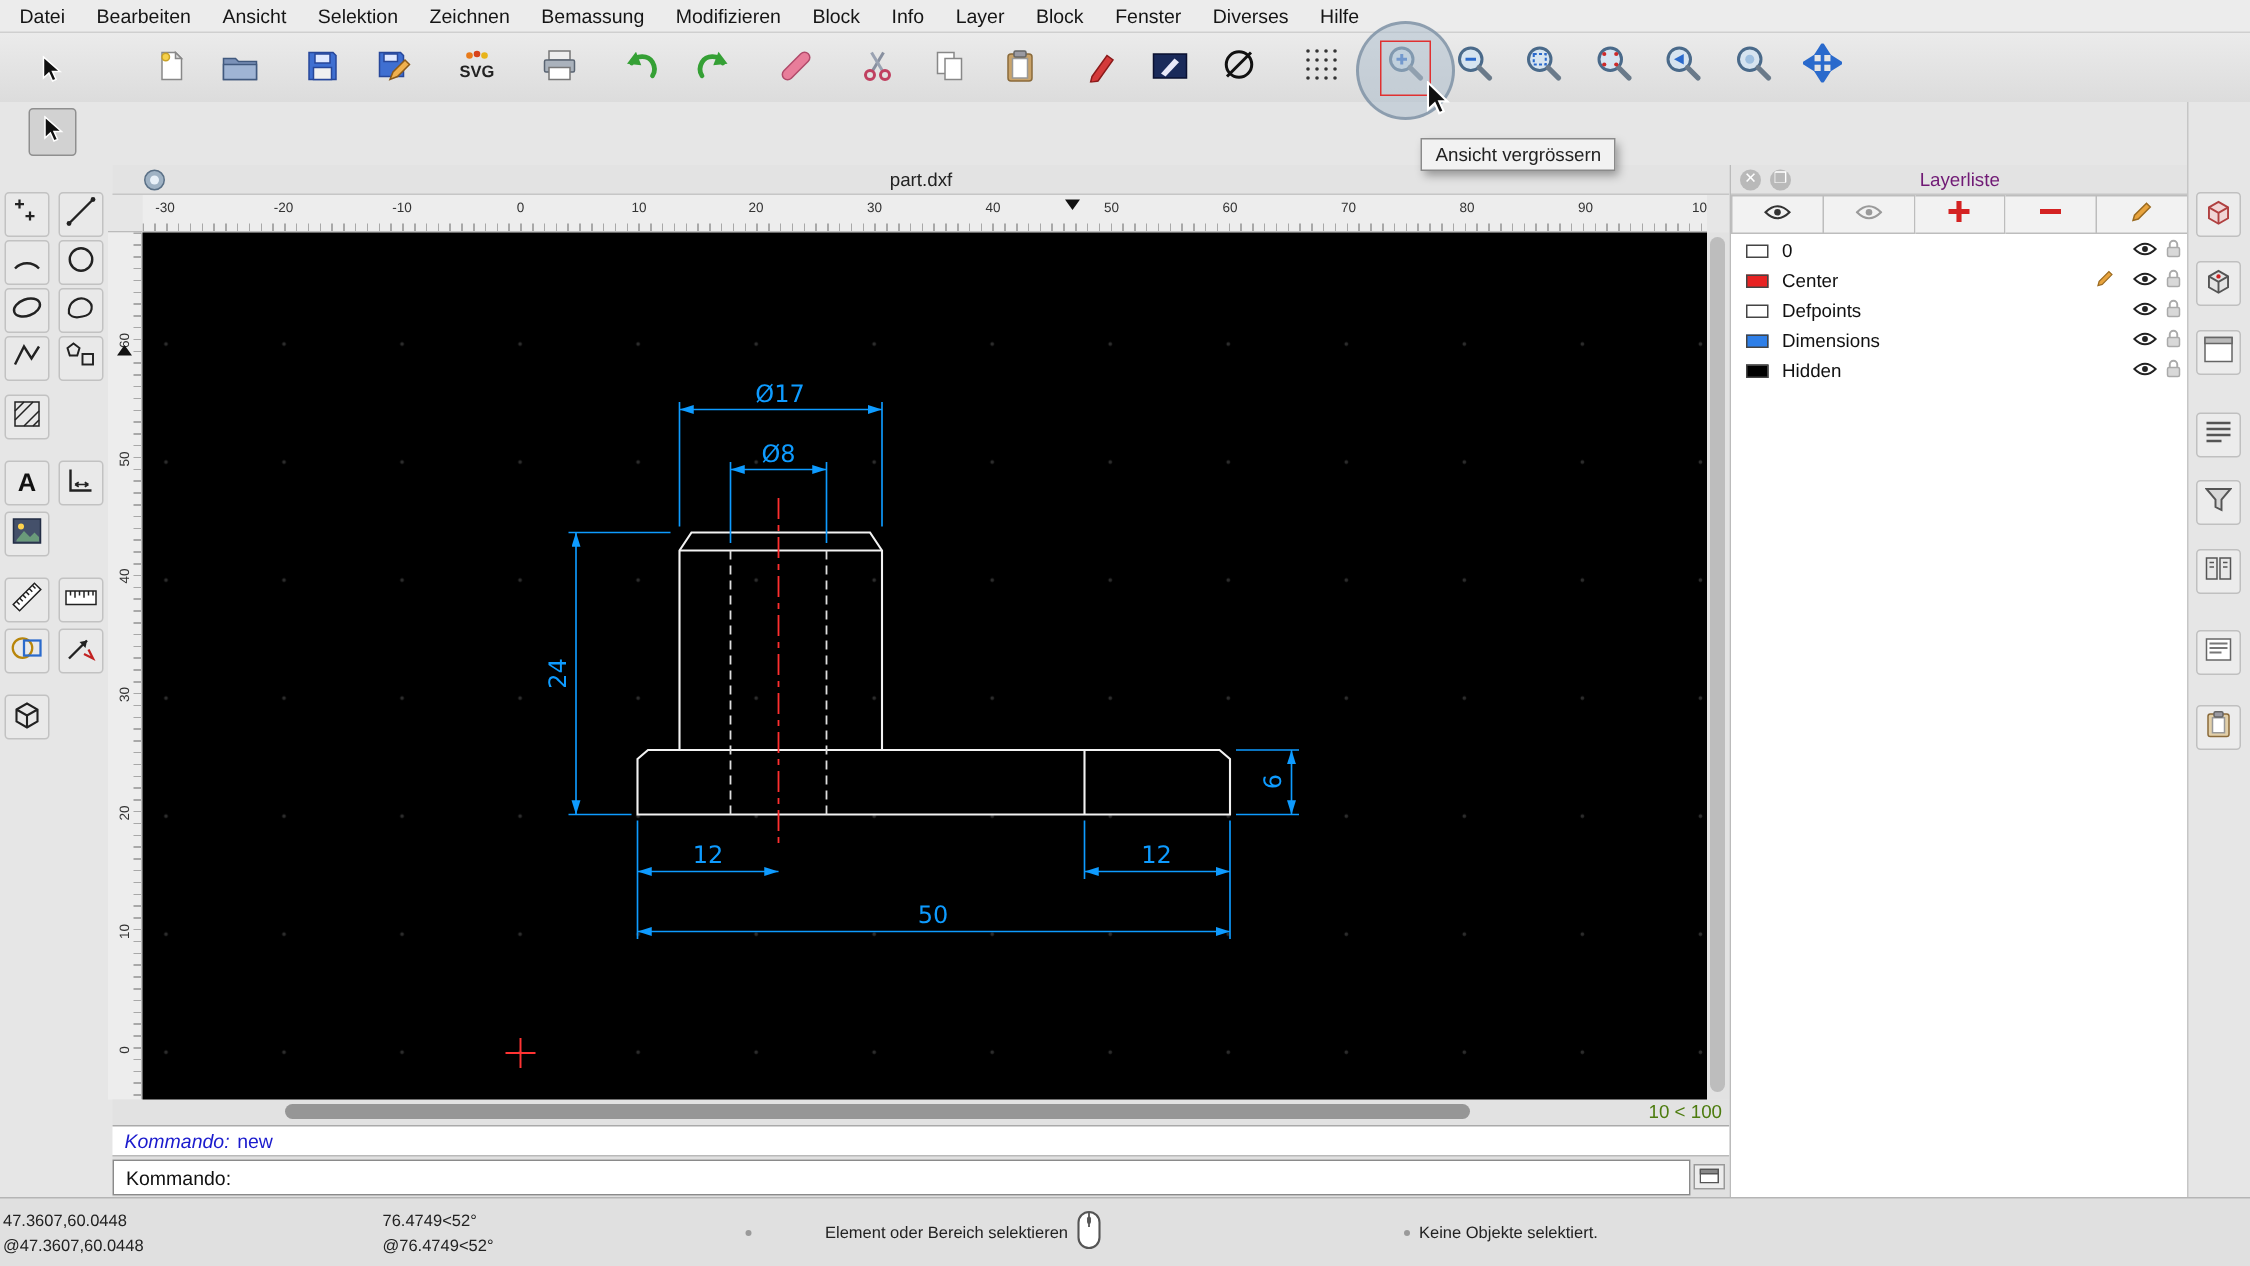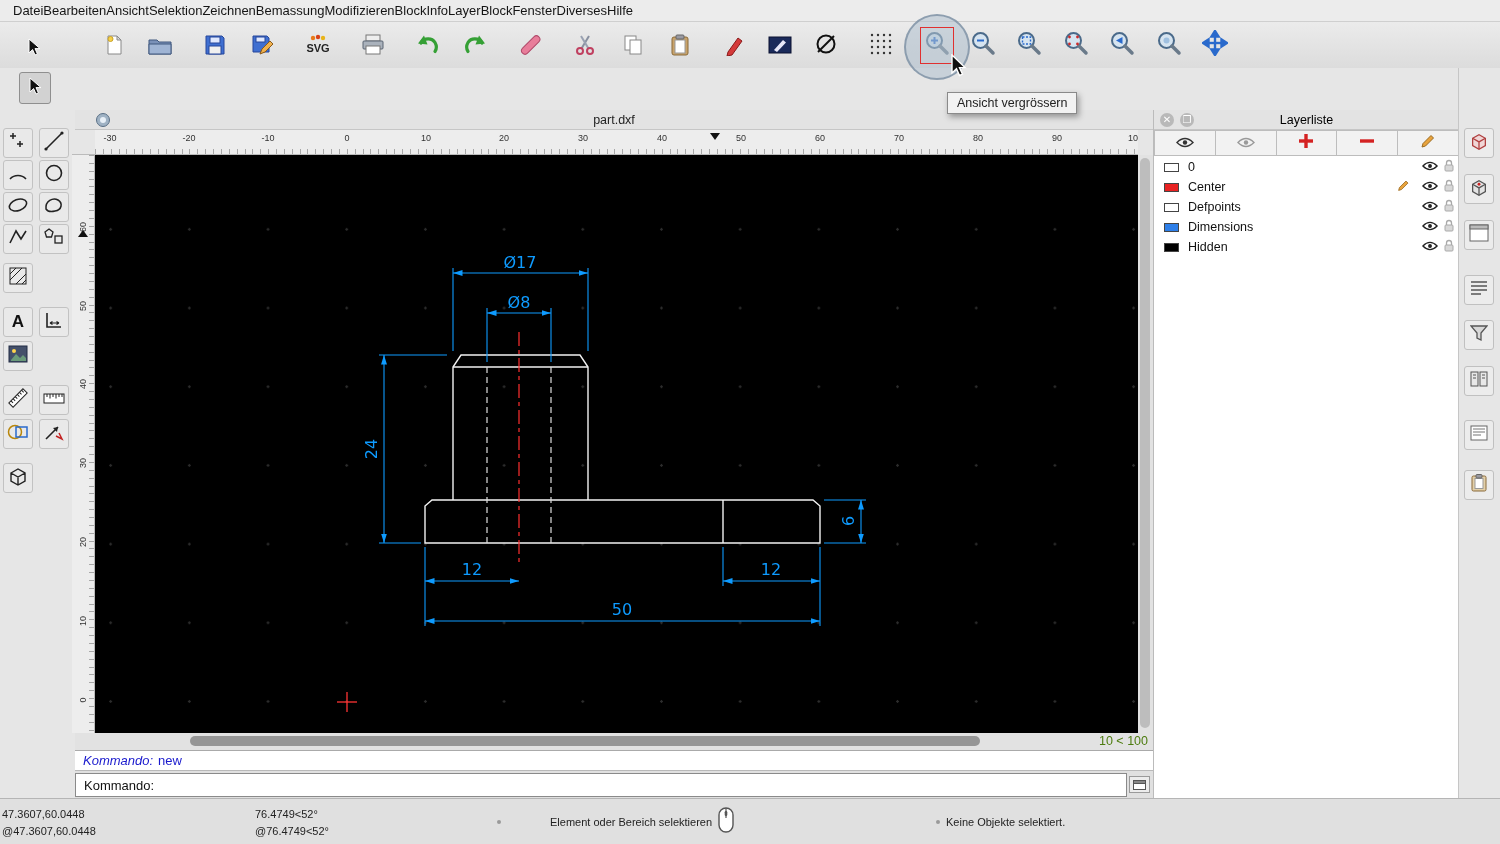--- a/index.html
+++ b/index.html
@@ -1,21 +1,21 @@
 <!DOCTYPE html>
 <html><head>
 <meta charset="utf-8">
 <style>
   * { margin:0; padding:0; box-sizing:border-box; }
   html,body { width:1500px; height:844px; overflow:hidden; }
   body { font-family:"Liberation Sans","DejaVu Sans",sans-serif; background:#e6e6e6; position:relative; color:#111; }
 
   
   .menubar { position:absolute; left:0; top:0; width:1500px; height:22px; background:#ececec;
-             border-bottom:1px solid #cfcfcf; display:flex; align-items:center; padding-left:13px; }
+             border-bottom:1px solid #cfcfcf; display:flex; align-items:center; padding-left:13px; gap:21px; }
   .menubar span { font-size:13px; color:#151515; white-space:nowrap; }
 
   
   .toolbar { position:absolute; left:0; top:22px; width:1500px; height:46px; background:linear-gradient(#ebebeb,#dcdcdc); }
   .tbtn { position:absolute; top:8px; width:30px; height:30px; display:flex; align-items:flex-end; justify-content:center; border-radius:3px; }
 
   
   .focus-ring { position:absolute; left:904px; top:14px; width:66px; height:66px; border-radius:50%;
                 background:rgba(175,192,206,.55); border:2px solid rgba(120,140,160,.75); z-index:40; pointer-events:none; }
   .red-box { position:absolute; left:920px; top:27px; width:34px; height:37px; border:1px solid #e03030; z-index:41; }
@@ -77,21 +77,21 @@
 
   
   .statusbar { position:absolute; left:0; top:798px; width:1500px; height:46px; background:#e0e0e0; border-top:1px solid #b5b5b5; font-size:11px; color:#222; }
   .statusbar .l1 { position:absolute; top:9px; }
   .statusbar .l2 { position:absolute; top:26px; }
   .sep-dot { position:absolute; width:4px; height:4px; border-radius:50%; background:#9a9a9a; top:21px; }
 
   
   .layer-panel { position:absolute; left:1153px; top:110px; width:305px; height:688px; background:#fff; border-left:1px solid #bbb; }
   .lp-header { position:absolute; left:0; top:0; width:305px; height:20px; background:#e3e3e3; border-bottom:1px solid #c6c6c6; }
-  .lp-title { position:absolute; left:0; top:3px; width:100%; text-align:center; font-size:12.5px; color:#000000; }
+  .lp-title { position:absolute; left:0; top:3px; width:100%; text-align:center; font-size:12.5px; color:#701a75; }
   .lp-hicon { position:absolute; top:3px; width:14px; height:14px; border-radius:50%; background:#b9b9b9; color:#fff;
               font-size:10px; line-height:14px; text-align:center; }
   .lp-toolbar { position:absolute; left:0; top:20px; width:305px; height:26px; display:flex; }
   .lp-tbtn { flex:1; border:1px solid #bdbdbd; border-left:none; background:#f2f2f2; display:flex; align-items:center; justify-content:center; }
   .lp-tbtn:first-child { border-left:1px solid #bdbdbd; }
   .lrow { position:absolute; left:0; width:305px; height:20px; display:flex; align-items:center; font-size:12.5px; }
   .lrow .swatch { width:15px; height:9px; border:1px solid #444; margin-left:10px; margin-right:9px; flex:none; }
   .lrow .ric { position:absolute; }
 
   

